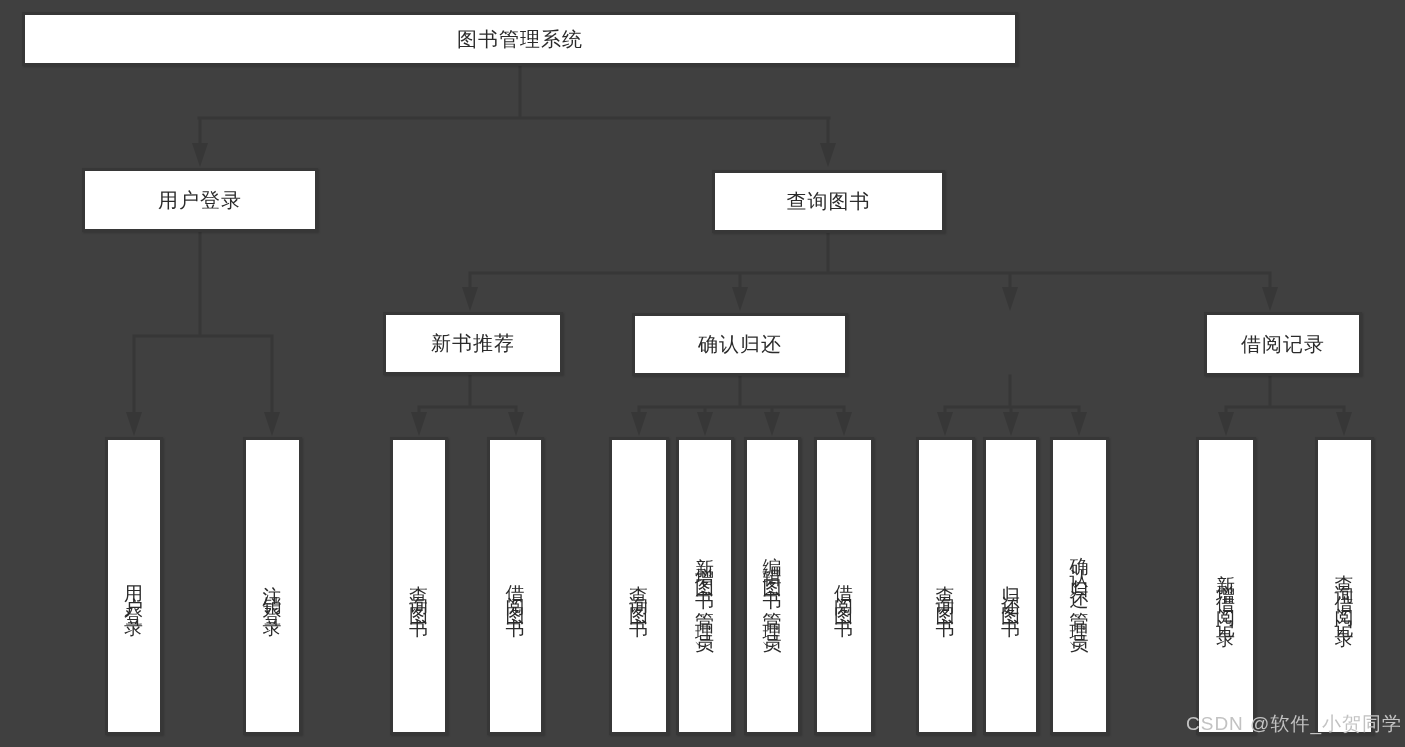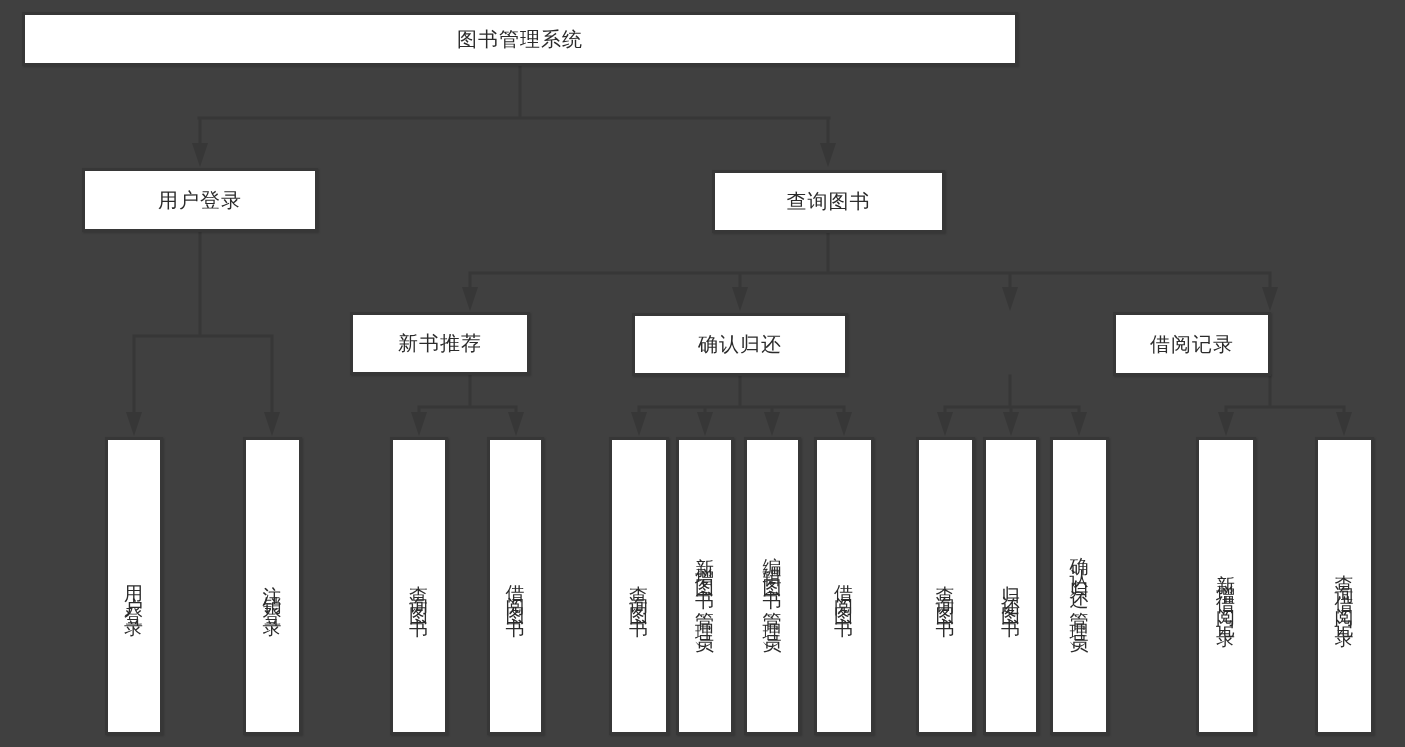--- a/index.html
+++ b/index.html
@@ -97,27 +97,27 @@
     <span class="lbl">图书管理系统</span>
   </div>
 
   <div class="node h" style="left:82px;top:168px;width:236px;height:64px">
     <span class="lbl">用户登录</span>
   </div>
   <div class="node h" style="left:712px;top:170px;width:233px;height:63px">
     <span class="lbl">查询图书</span>
   </div>
 
-  <div class="node h" style="left:350px;top:312px;width:180px;height:63px">
+  <div class="node h" style="left:383px;top:312px;width:180px;height:63px">
     <span class="lbl">新书推荐</span>
   </div>
   <div class="node h" style="left:632px;top:313px;width:216px;height:63px">
     <span class="lbl">确认归还</span>
   </div>
-  <div class="node h" style="left:1113px;top:312px;width:158px;height:64px">
+  <div class="node h" style="left:1204px;top:312px;width:158px;height:64px">
     <span class="lbl">借阅记录</span>
   </div>
 
   <div class="node v" style="left:105px;top:437px;width:58px;height:298px">
     <span class="lbl">用户登录</span>
   </div>
   <div class="node v" style="left:243px;top:437px;width:59px;height:298px">
     <span class="lbl">注销登录</span>
   </div>
 
@@ -151,14 +151,15 @@
     <span class="lbl">确认归还（管理员）</span>
   </div>
 
   <div class="node v" style="left:1196px;top:437px;width:60px;height:298px">
     <span class="lbl">新增借阅记录</span>
   </div>
   <div class="node v" style="left:1315px;top:437px;width:59px;height:298px">
     <span class="lbl">查询借阅记录</span>
   </div>
 
+  <div class="watermark">CSDN @软件_小贺同学</div>
 
 </div>
 
 </body></html>

